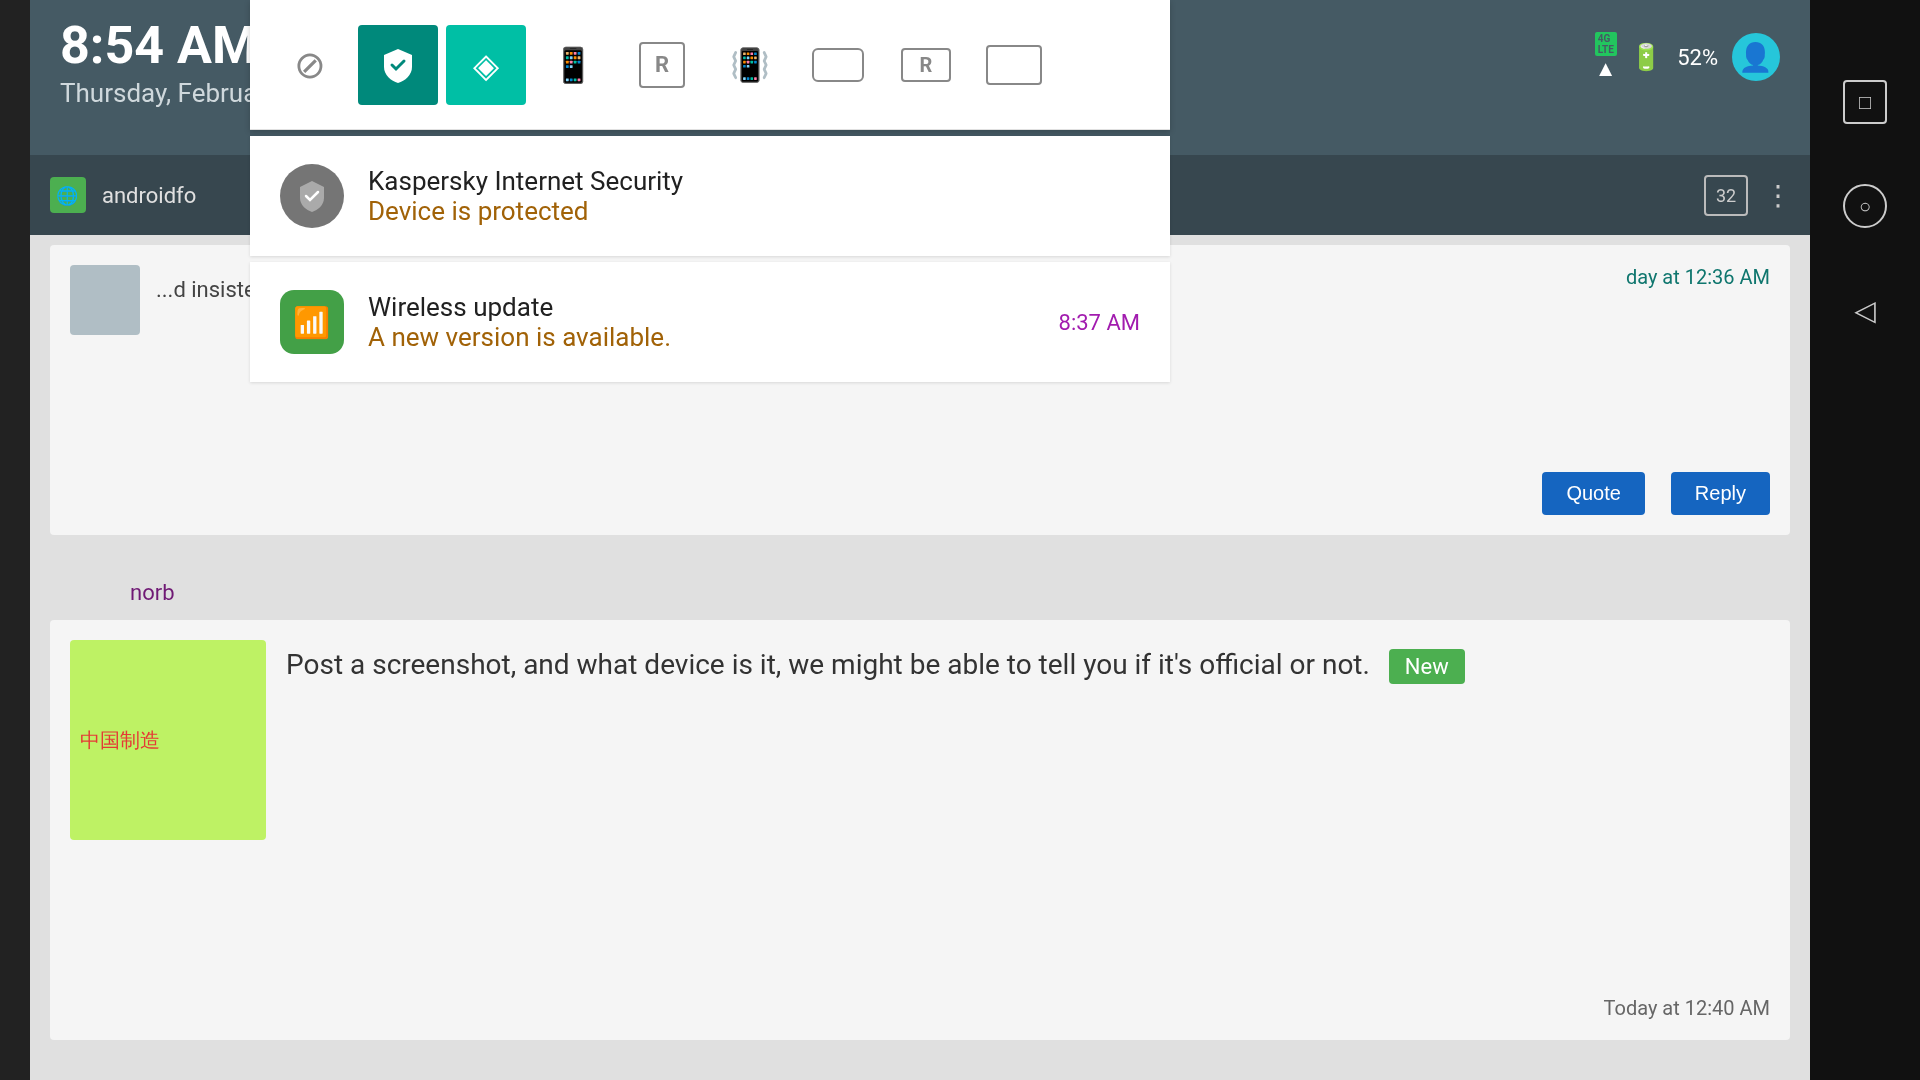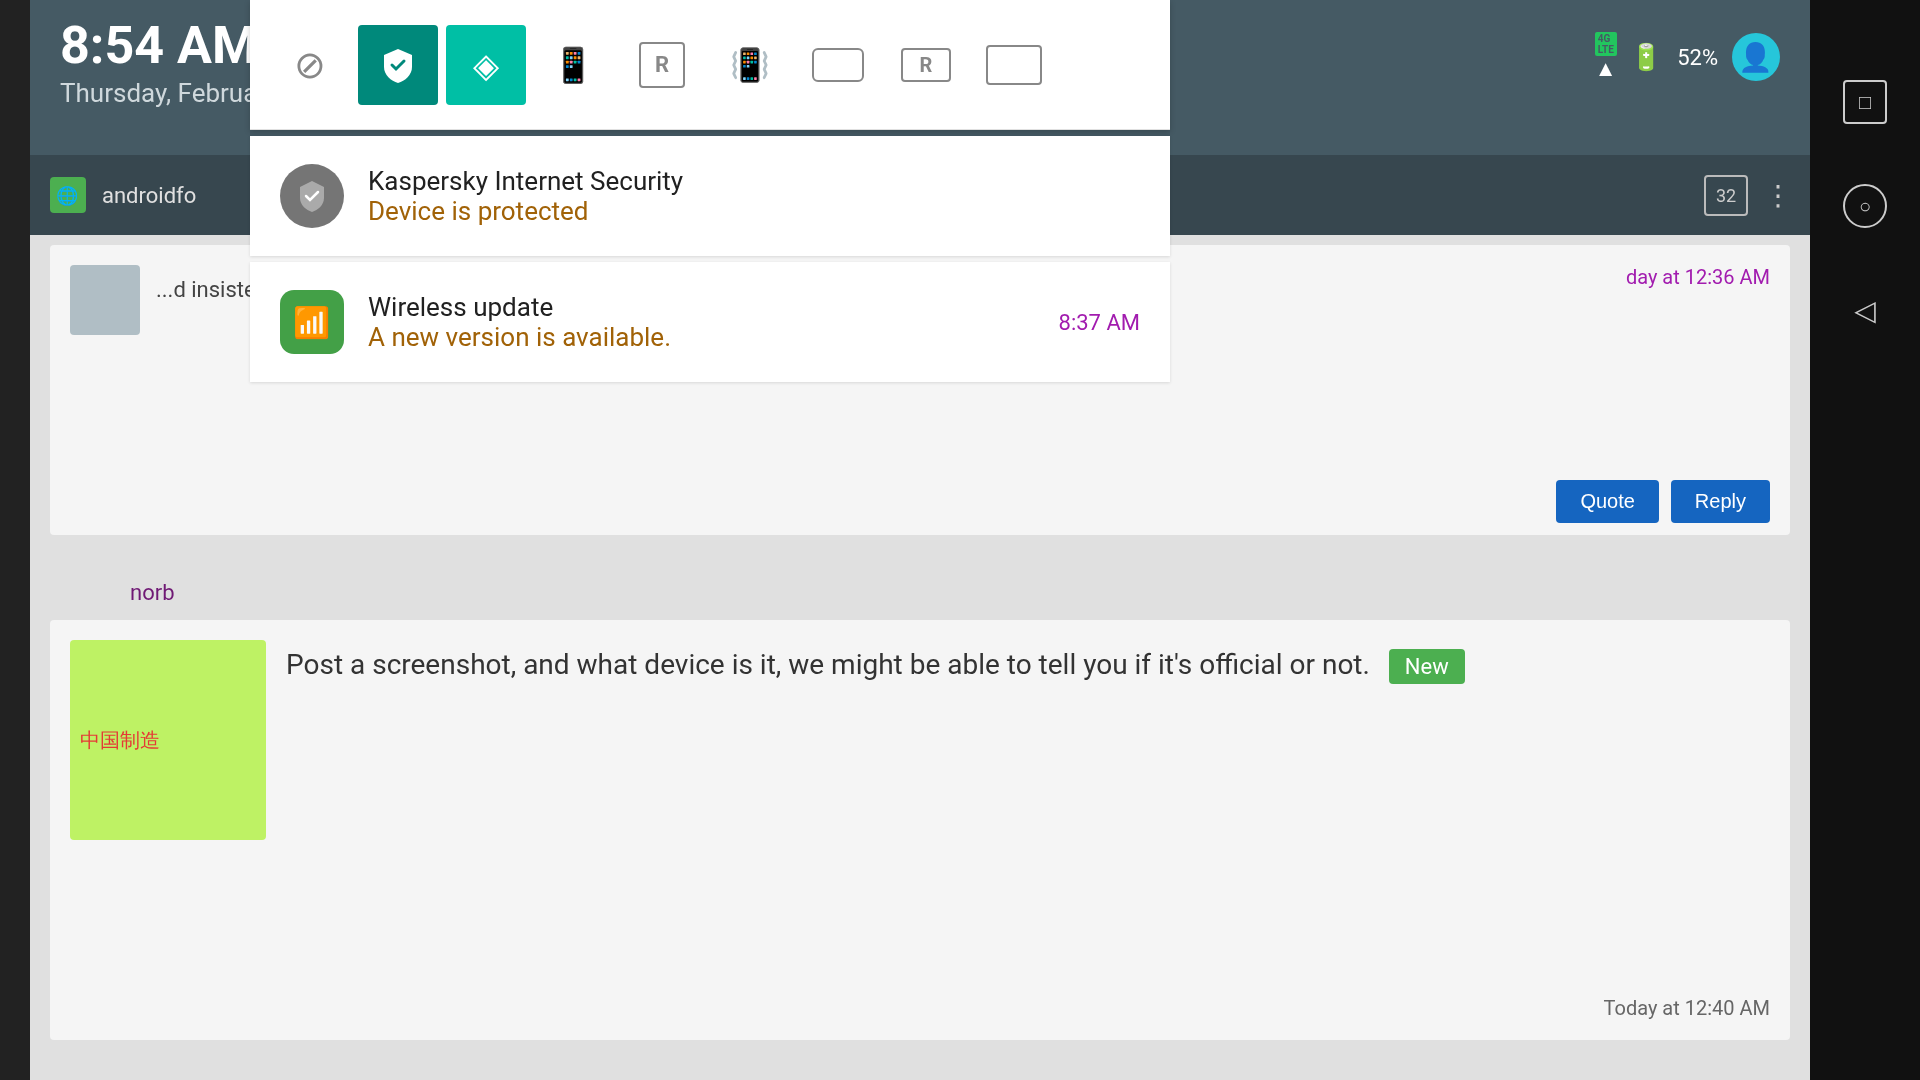--- a/index.html
+++ b/index.html
@@ -229,36 +229,36 @@
       background: #b0bec5;
       border-radius: 4px;
     }
 
     .post-meta {
       flex: 1;
     }
 
     .post-timestamp {
       text-align: center;
-      color: #a21caf;
+      color: #0f766e;
       font-size: 20px;
     }
 
     .post-content-text {
       color: #444;
       font-size: 22px;
       margin-top: 12px;
     }
 
     .post-actions {
       position: absolute;
-      bottom: 12px;
+      bottom: 20px;
       right: 20px;
       display: flex;
-      gap: 12px;
+      gap: 26px;
       margin-top: 39px;
     }
 
     .btn-quote {
       background: #1565c0;
       color: #fff;
       border: none;
       padding: 10px 24px;
       font-size: 20px;
       border-radius: 4px;

